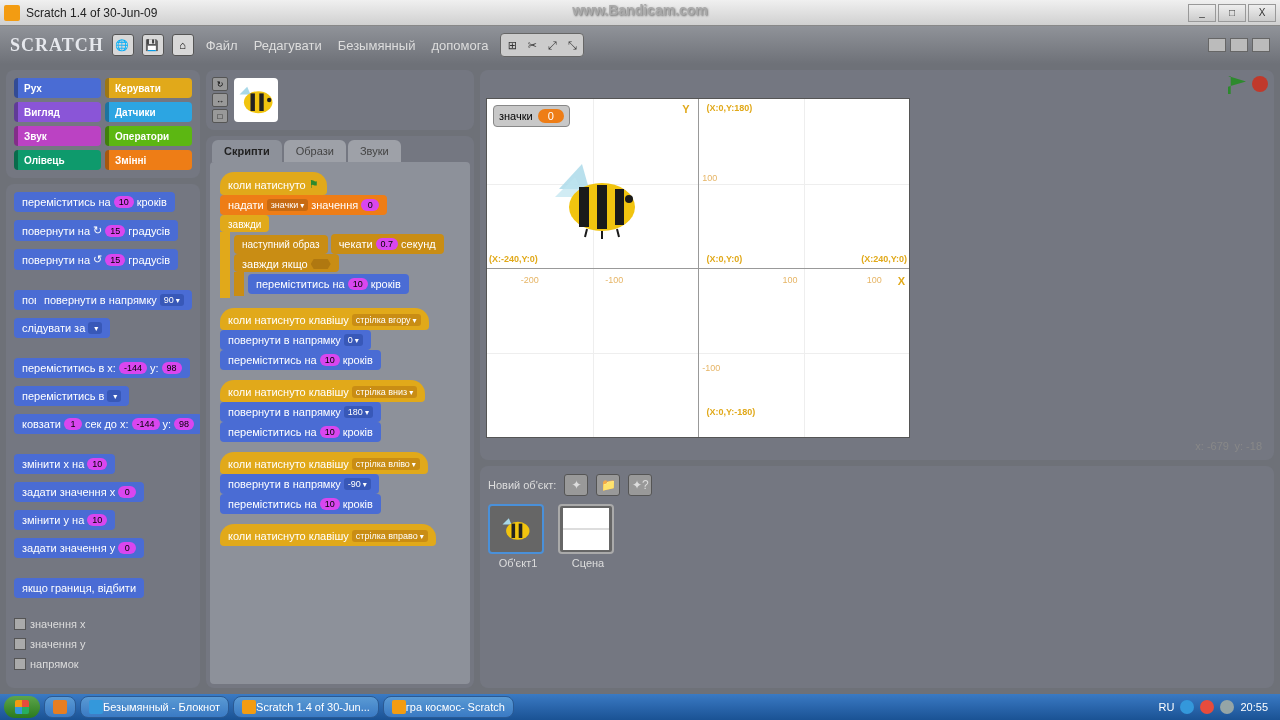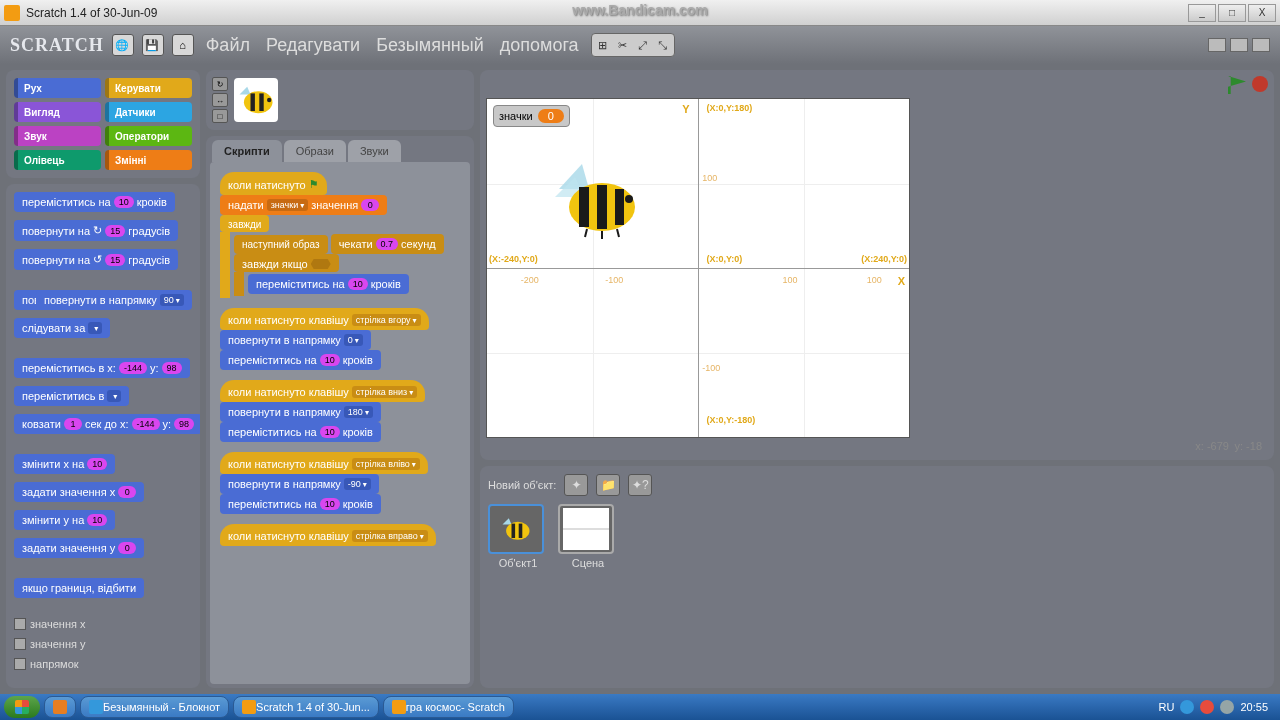--- a/index.html
+++ b/index.html
@@ -8,21 +8,21 @@
 .watermark{position:absolute;top:2px;left:50%;transform:translateX(-50%);color:#aaa;font-size:14px;font-weight:bold;z-index:100;text-shadow:1px 1px 2px rgba(0,0,0,0.5)}
 .titlebar{height:26px;background:linear-gradient(180deg,#f0f0f0,#d0d0d0);display:flex;align-items:center;padding:0 4px;border-bottom:1px solid #888}
 .titlebar .icon{width:16px;height:16px;background:#f39c12;border-radius:2px;margin-right:6px}
 .titlebar .title{flex:1;color:#222;font-size:12px}
 .winbtns{display:flex;gap:2px}
 .winbtn{width:28px;height:18px;background:linear-gradient(180deg,#eee,#ccc);border:1px solid #999;display:flex;align-items:center;justify-content:center;font-size:10px;color:#333}
 .app{height:668px;background:#6e7178;display:flex;flex-direction:column}
 .toolbar{height:38px;background:linear-gradient(180deg,#909399,#6e7178);display:flex;align-items:center;padding:0 10px;gap:8px}
 .logo{color:#e6e8ed;font-size:18px;font-weight:bold;letter-spacing:1px;font-family:'Comic Sans MS',cursive}
 .tbicon{width:22px;height:22px;background:#d8d8d8;border-radius:3px;border:1px solid #555;display:flex;align-items:center;justify-content:center;font-size:11px}
-.menuitem{color:#ddd;font-size:18px;padding:0 4px}
+.menuitem{color:#ddd;font-size:13px;padding:0 4px}
 .toolgroup{background:#ccc;border:1px solid #666;border-radius:4px;display:flex;padding:2px;gap:2px}
 .toolgroup .tg{width:18px;height:18px;display:flex;align-items:center;justify-content:center;color:#333;font-size:11px}
 .viewbtns{display:flex;gap:4px;margin-left:auto}
 .viewbtn{width:18px;height:14px;background:#bbb;border:1px solid #666}
 .main{flex:1;display:flex;gap:6px;padding:6px;overflow:hidden}
 .leftcol{width:194px;display:flex;flex-direction:column;gap:6px}
 .catpanel{background:#747781;border-radius:8px;padding:8px;display:grid;grid-template-columns:1fr 1fr;gap:4px}
 .catbtn{height:20px;border-radius:4px;display:flex;align-items:center;padding:0 6px;color:#fff;font-size:10px;font-weight:bold;cursor:pointer;border-left:4px solid rgba(0,0,0,0.3)}
 .c-motion{background:#4a6cd4}.c-control{background:#e1a91a}.c-looks{background:#8a55d7}.c-sensing{background:#2ca5e2}.c-sound{background:#bb42c3}.c-operators{background:#5cb712}.c-pen{background:#0e9a6c}.c-variables{background:#ee7d16}
 .palette{flex:1;background:#747781;border-radius:8px;padding:8px;overflow-y:auto;display:flex;flex-direction:column;gap:8px}
@@ -351,21 +351,21 @@
       <div class="varbox">
                 <span>значки</span>
                 <span class="varval">0</span>
               </div>
       <div class="axislbl" style="top:4px;right:52%">Y</div>
       <div class="axislbl" style="top:52%;right:4px">X</div>
       <div class="coord" style="top:4px;left:52%">(X:0,Y:180)</div>
       <div class="coord" style="top:46%;left:2px">(X:-240,Y:0)</div>
       <div class="coord" style="top:46%;left:52%">(X:0,Y:0)</div>
       <div class="coord" style="top:46%;right:2px">(X:240,Y:0)</div>
-      <div class="coord" style="bottom:12px;left:52%">(X:0,Y:-180)</div>
+      <div class="coord" style="bottom:20px;left:52%">(X:0,Y:-180)</div>
       <div class="tickfaint" style="top:52%;left:8%">-200</div>
       <div class="tickfaint" style="top:52%;left:28%">-100</div>
       <div class="tickfaint" style="top:52%;left:70%">100</div>
       <div class="tickfaint" style="top:52%;left:90%">100</div>
       <div class="tickfaint" style="left:51%;top:22%">100</div>
       <div class="tickfaint" style="left:51%;top:78%">-100</div>
       <div class="bee">
         <svg class="beesvg" viewBox="0 0 100 80">
                   <path d="M12 30 L35 5 L42 30 Z" fill="#a8d8e8" opacity="0.8"></path>
                   <path d="M8 38 L28 18 L38 38 Z" fill="#bde4f0" opacity="0.7"></path>

